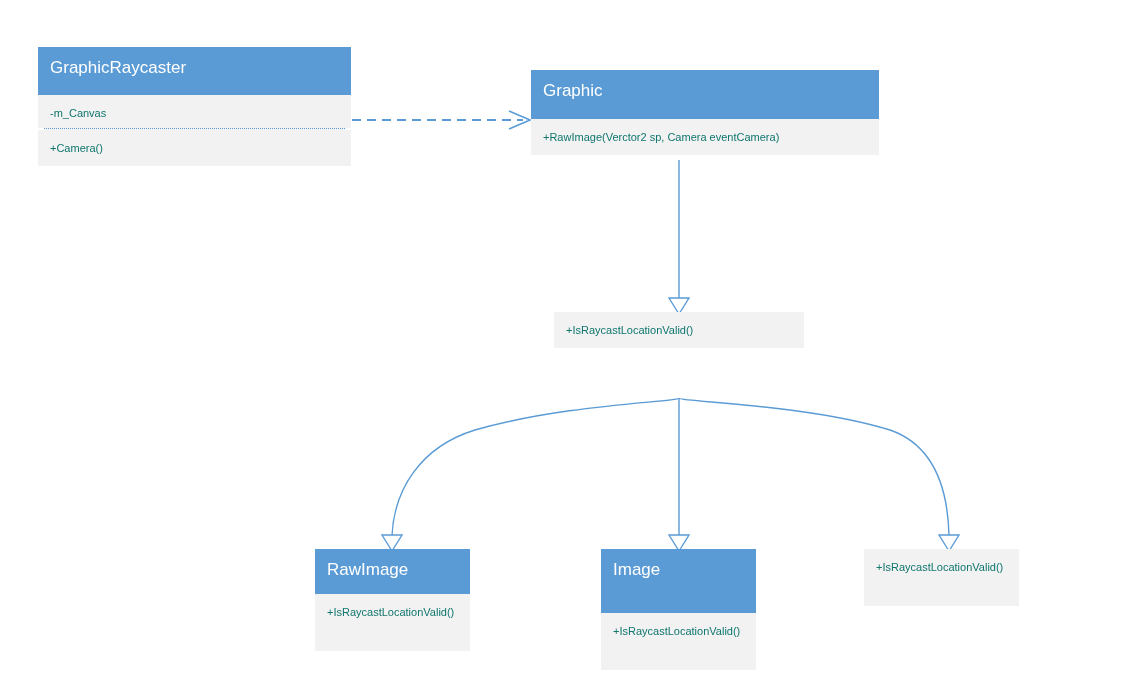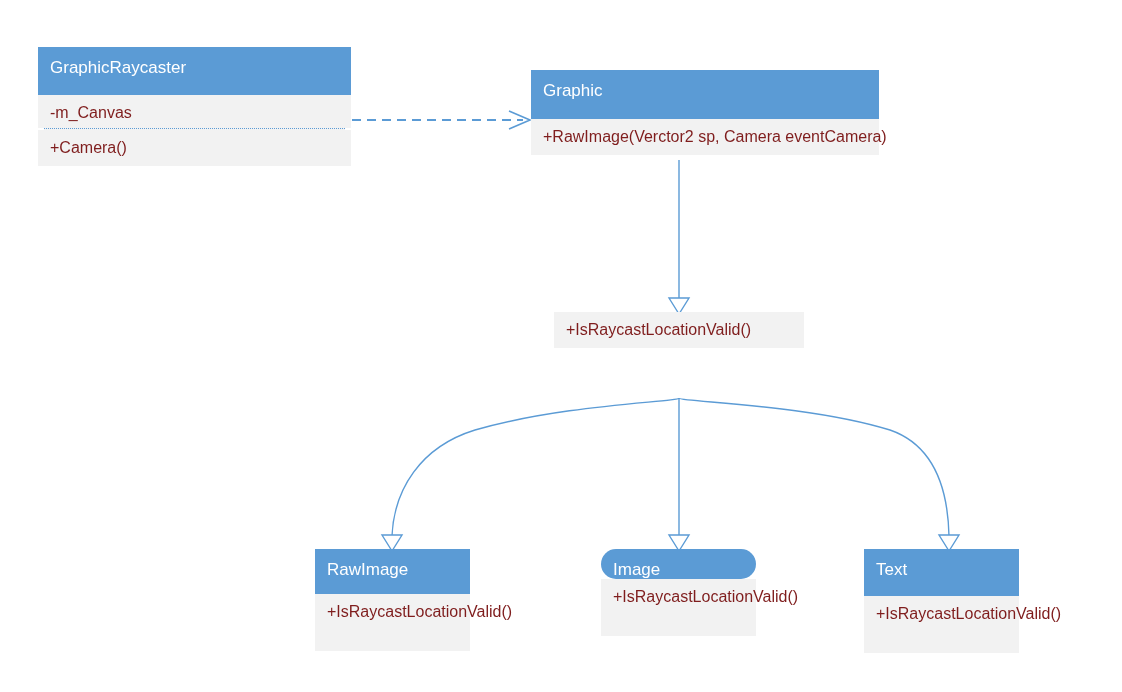--- a/index.html
+++ b/index.html
@@ -36,22 +36,22 @@
     color: #ffffff;
     font-size: 17px;
     line-height: 1.2;
     padding: 11px 26px 10px 12px;
     box-sizing: border-box;
     white-space: nowrap;
     overflow: hidden;
   }
   .uml-compartment {
     background: #F2F2F2;
-    color: #7f1d1d;
-    font-size: 16px;
+    color: #0f766e;
+    font-size: 11px;
     line-height: 20px;
     padding: 8px 8px 8px 12px;
     box-sizing: border-box;
   }
   .uml-compartment.attrs {
     padding-bottom: 5px;
   }
   .uml-divider {
     background: #F2F2F2;
     height: 1px;
@@ -74,21 +74,21 @@
   #node-graphic .uml-header { height: 49px; }
 
   #node-maskablegraphic { left: 554px; top: 312px; width: 250px; }
   #node-maskablegraphic .uml-header { height: 48px; }
 
   #node-rawimage { left: 315px; top: 549px; width: 155px; }
   #node-rawimage .uml-header { height: 45px; }
   #node-rawimage .uml-compartment { height: 57px; }
 
   #node-image { left: 601px; top: 549px; width: 155px; }
-  #node-image .uml-header { height: 30px; border-radius: 22px; }
+  #node-image .uml-header { height: 64px; }
   #node-image .uml-compartment { height: 57px; }
 
   #node-text { left: 864px; top: 549px; width: 155px; }
   #node-text .uml-header { height: 47px; }
   #node-text .uml-compartment { height: 57px; }
 </style>
 </head>
 <body>
 
 <div id="canvas">
@@ -153,19 +153,18 @@
   </div>
 
   <div class="uml-class" id="node-image">
     <div class="uml-header">Image</div>
     <div class="uml-compartment">
       <div class="uml-member wrap">+IsRaycastLocationValid()</div>
     </div>
   </div>
 
   <div class="uml-class" id="node-text">
-    <div class="uml-header">Text</div>
     <div class="uml-compartment">
       <div class="uml-member wrap">+IsRaycastLocationValid()</div>
     </div>
   </div>
 
 </div>
 
 </body></html>

